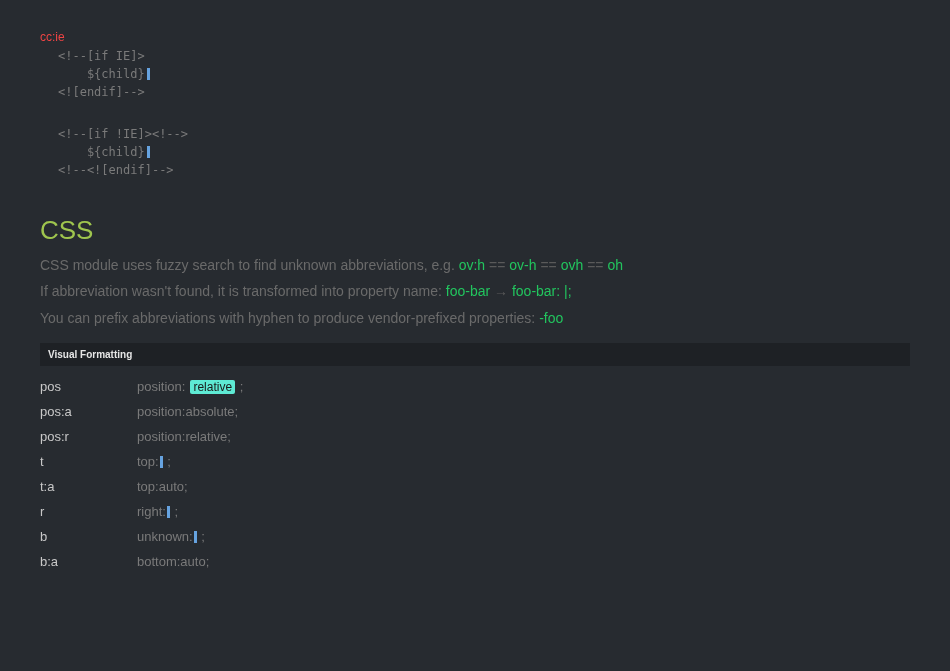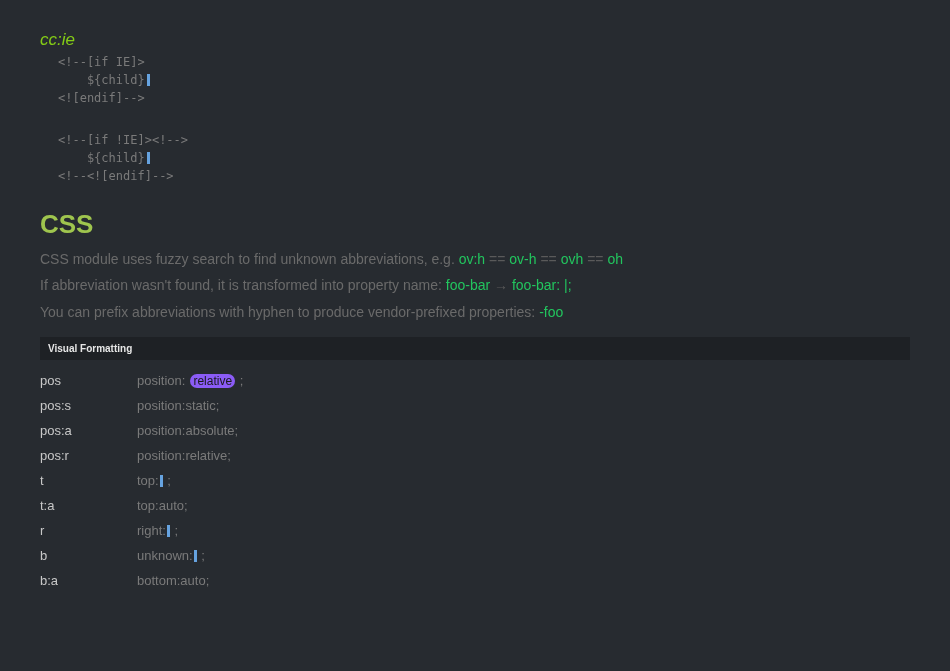--- a/index.html
+++ b/index.html
@@ -8,24 +8,23 @@
     color: #7a7a7a;
     font-family: "Helvetica Neue", Helvetica, Arial, sans-serif;
     font-size: 13px;
     width: 950px;
     height: 671px;
     overflow: hidden;
   }
   .page { padding: 30px 40px 0 40px; }
   .snippet { margin-bottom: 24px; }
   .snippet-name {
-    color: #84cc16;
-    font-size: 17px;
+    color: #ef4444;
+    font-size: 12px;
     margin-bottom: 3px;
-    font-style: italic;
   }
   .snippet-code {
     font-family: Menlo, Consolas, monospace;
     font-size: 12px;
     color: #7a7a7a;
     line-height: 1.5;
     white-space: pre;
     padding-left: 18px;
   }
   .snippet-code .cursor {
@@ -33,22 +32,22 @@
     width: 0;
     border-left: 2px solid #66a3e0;
     border-right: 1px solid #66a3e0;
     height: 12px;
     vertical-align: -2px;
     margin-left: 2px;
   }
   h2.css-title {
     color: #9fc54e;
     font-size: 26px;
-    font-weight: 700;
-    margin-top: 24px;
+    font-weight: 400;
+    margin-top: 36px;
     margin-bottom: 8px;
   }
   p.intro {
     color: #6a6a6a;
     font-size: 14px;
     line-height: 1.6;
     margin-bottom: 4px;
   }
   p.intro .hl { color: #22c55e; }
   p.intro .dim-eq { color: #5a5a5a; }
@@ -79,24 +78,24 @@
   .expansion .cursor {
     display: inline-block;
     width: 0;
     border-left: 2px solid #66a3e0;
     border-right: 1px solid #66a3e0;
     height: 12px;
     vertical-align: -2px;
     margin: 0 1px;
   }
   .tabstop {
-    background: #8b5cf6;
+    background: #5eead4;
     color: #1a1a1a;
     padding: 0 3px;
-    border-radius: 7px;
+    border-radius: 2px;
     font-size: 12px;
     margin: 0 1px;
   }
   .space-r { margin-right: 4px; }
 </style>
 </head>
 <body>
 
 <div class="page">
 
@@ -132,24 +131,20 @@
   </p>
 
   <div class="section-header">Visual Formatting</div>
 
   <div id="rows-container">
       <div class="row">
         <div class="abbr">pos</div>
         <div class="expansion"><span class="space-r">position:</span><span class="tabstop">relative</span><span> ;</span></div>
       </div>
       <div class="row">
-        <div class="abbr">pos:s</div>
-        <div class="expansion">position:static;</div>
-      </div>
-      <div class="row">
         <div class="abbr">pos:a</div>
         <div class="expansion">position:absolute;</div>
       </div>
       <div class="row">
         <div class="abbr">pos:r</div>
         <div class="expansion">position:relative;</div>
       </div>
       <div class="row">
         <div class="abbr">t</div>
         <div class="expansion"><span>top:</span><span class="cursor"></span><span> ;</span></div>

